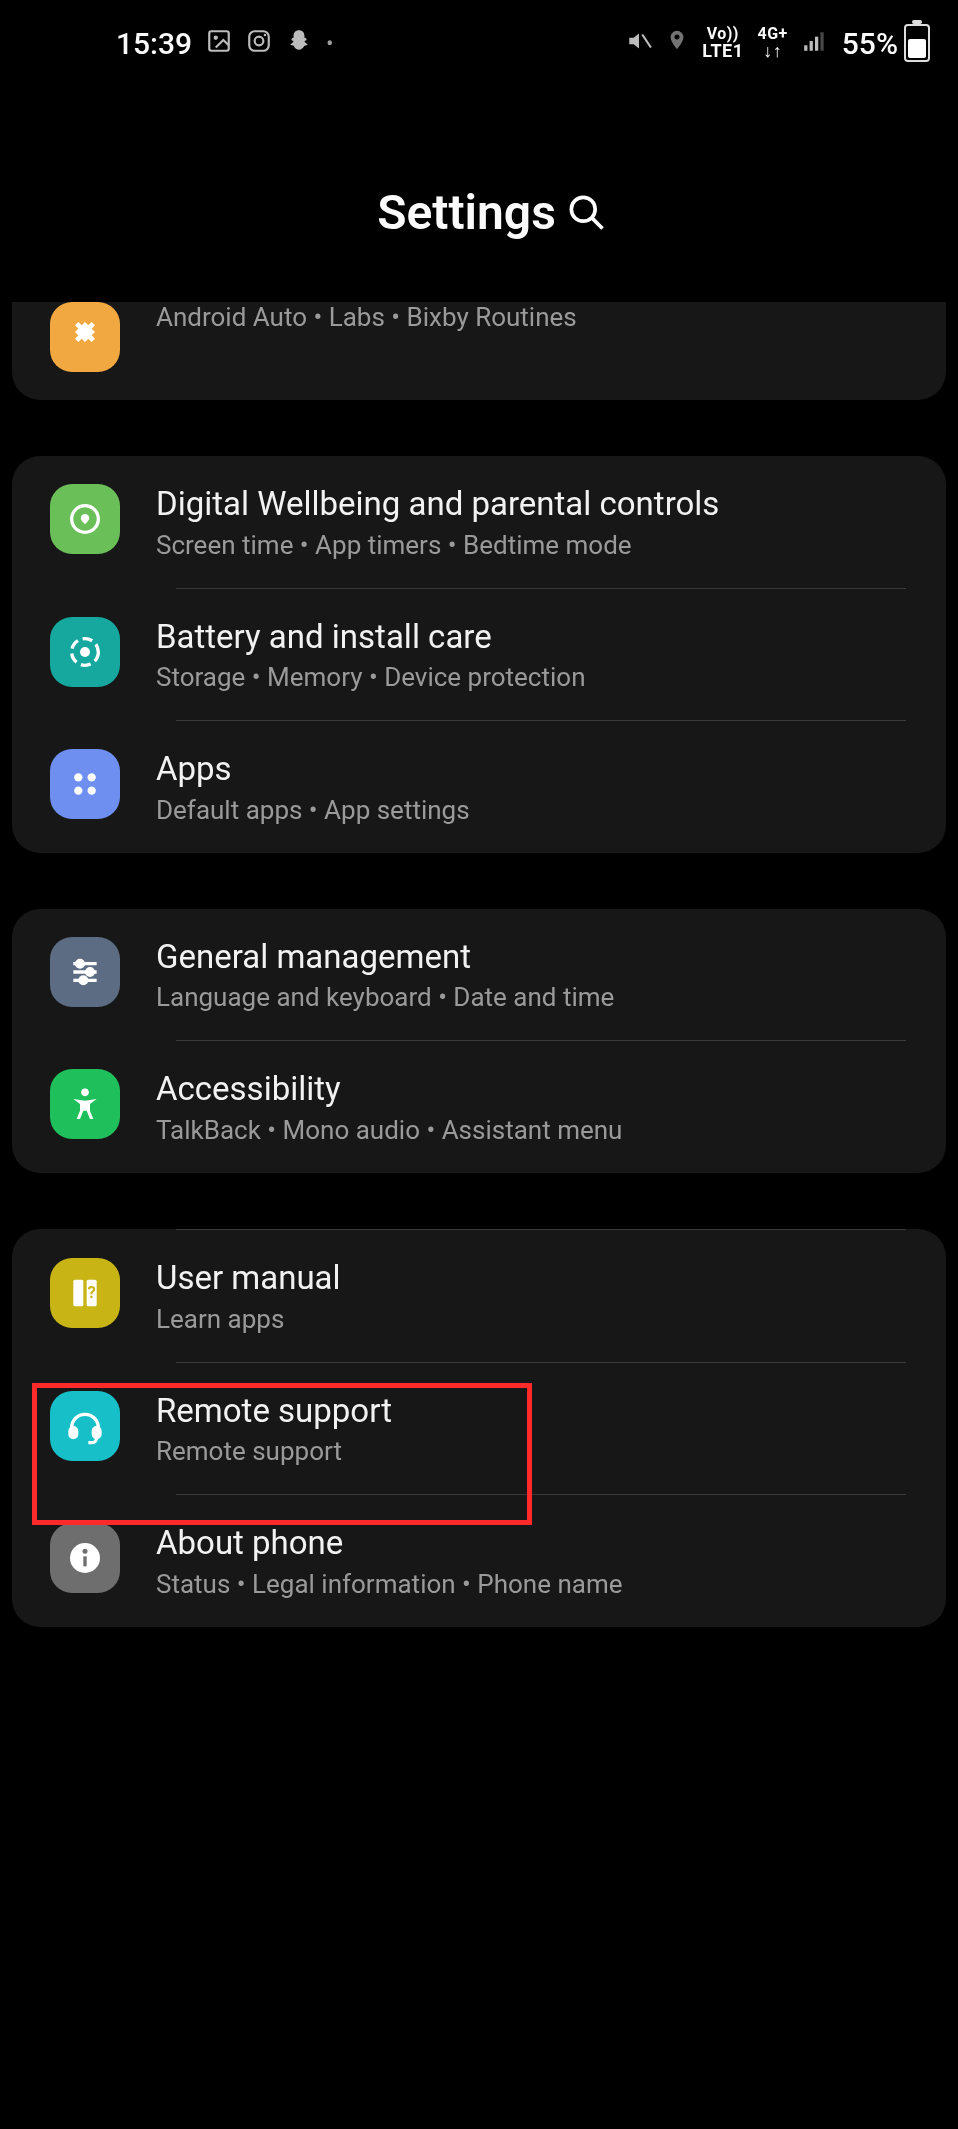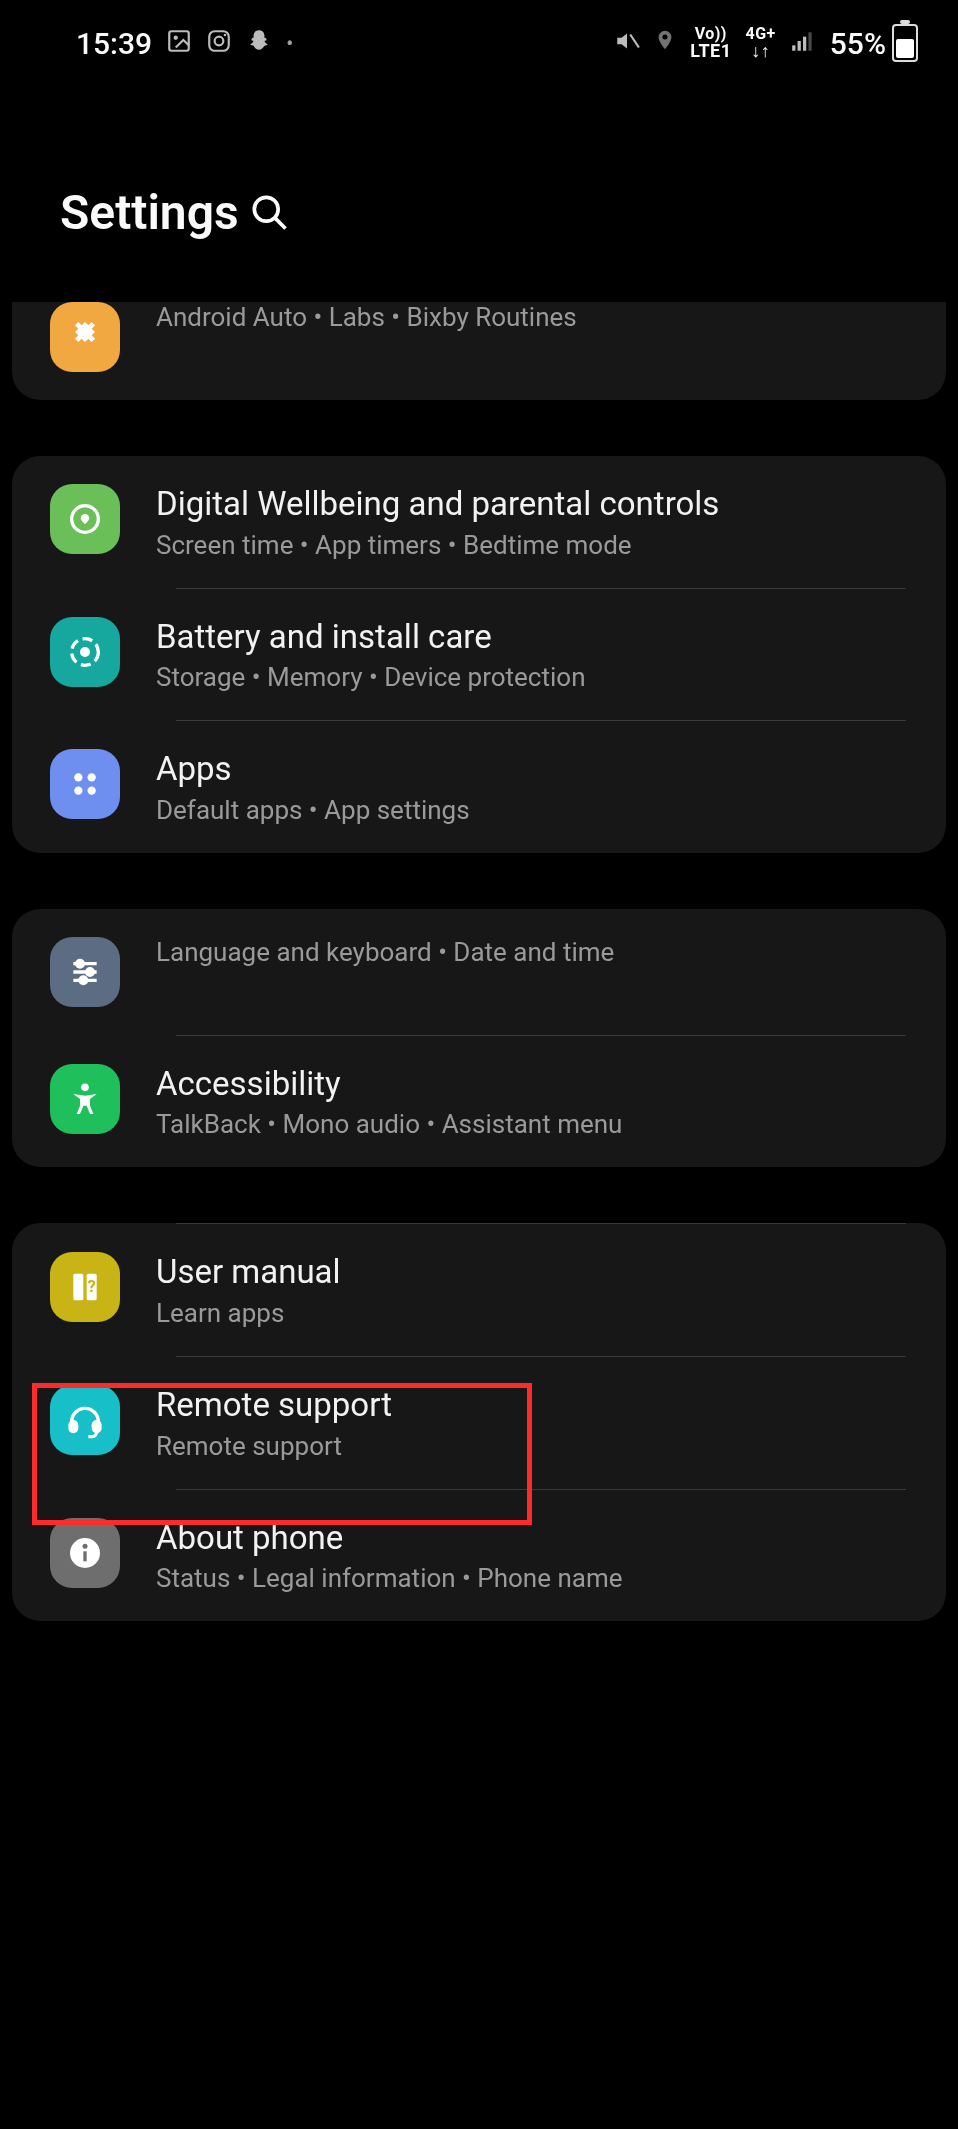--- a/index.html
+++ b/index.html
@@ -8,32 +8,32 @@
     --fg:#fafafa;
     --muted:#9a9a9a;
     --divider:#3a3a3a;
     --badge:#f57c00;
     --highlight:#ff2a2a;
   }
   html,body{margin:0;padding:0;background:var(--bg);color:var(--fg);font-family:Roboto, "Segoe UI", Arial, sans-serif;}
   body{width:958px;min-height:2129px;position:relative;font-size:28px;}
 
   
-  .status{display:flex;justify-content:space-between;align-items:center;padding:24px 40px 0 76px;font-size:30px;font-weight:500;}
+  .status{display:flex;justify-content:space-between;align-items:center;padding:24px 28px 0 76px;font-size:30px;font-weight:500;margin-left:40px;}
   .status .left,.status .right{display:flex;align-items:center;gap:14px;}
   .status .ico{opacity:.85}
   .status .volte{font-size:16px;line-height:1;text-align:center;font-weight:700;letter-spacing:.5px;}
   .status .volte small{display:block;font-size:18px;font-weight:700;}
   .status .battery{display:inline-flex;align-items:center;gap:6px;}
   .status .batt-shell{width:22px;height:34px;border:2px solid #ddd;border-radius:4px;position:relative;}
   .status .batt-shell::before{content:"";position:absolute;top:-6px;left:50%;transform:translateX(-50%);width:10px;height:4px;background:#ddd;border-radius:2px;}
   .status .batt-shell::after{content:"";position:absolute;left:2px;right:2px;bottom:2px;height:55%;background:#fff;border-radius:2px;}
 
   
-  .header{display:flex;align-items:center;justify-content:flex-start;padding:120px 25px 60px 60px;}
+  .header{display:flex;align-items:center;justify-content:center;padding:120px 25px 60px 60px;}
   .header h1{margin:0;font-size:48px;font-weight:600;}
   .search-btn{background:none;border:none;color:#fff;padding:8px;cursor:pointer;}
   .search-btn svg{display:block;}
 
   
   .content{padding:0 12px 40px;}
   .group{background:var(--card);border-radius:28px;margin:0 0 56px;overflow:hidden;}
   .row{display:flex;padding:28px 42px 28px 38px;gap:36px;position:relative;}
   .row .texts{flex:1;min-width:0;}
   .row .title{font-size:33px;color:#f2f2f2;line-height:1.2;margin-bottom:6px;}
@@ -187,20 +187,21 @@
         <svg viewBox="0 0 24 24" stroke="#fff" stroke-width="2" fill="none">
             <line x1="5" y1="7" x2="19" y2="7"></line>
             <circle cx="9" cy="7" r="2" fill="#fff"></circle>
             <line x1="5" y1="12" x2="19" y2="12"></line>
             <circle cx="15" cy="12" r="2" fill="#fff"></circle>
             <line x1="5" y1="17" x2="19" y2="17"></line>
             <circle cx="11" cy="17" r="2" fill="#fff"></circle>
           </svg>
       </div>
       <div class="texts">
+        <div class="title">General management</div>
         <div class="sub">Language and keyboard  •  Date and time</div>
       </div>
     </div>
     <div class="divider"></div>
     <div class="row">
       <div class="ic" style="background:#1fbf5c">
         <svg viewBox="0 0 24 24" fill="#fff">
             <circle cx="12" cy="5" r="2.3"></circle>
             <path d="M5 9l7 1 7-1-4 3v4l2 5h-2l-2-5h-2l-2 5H7l2-5v-4z"></path>
           </svg>

